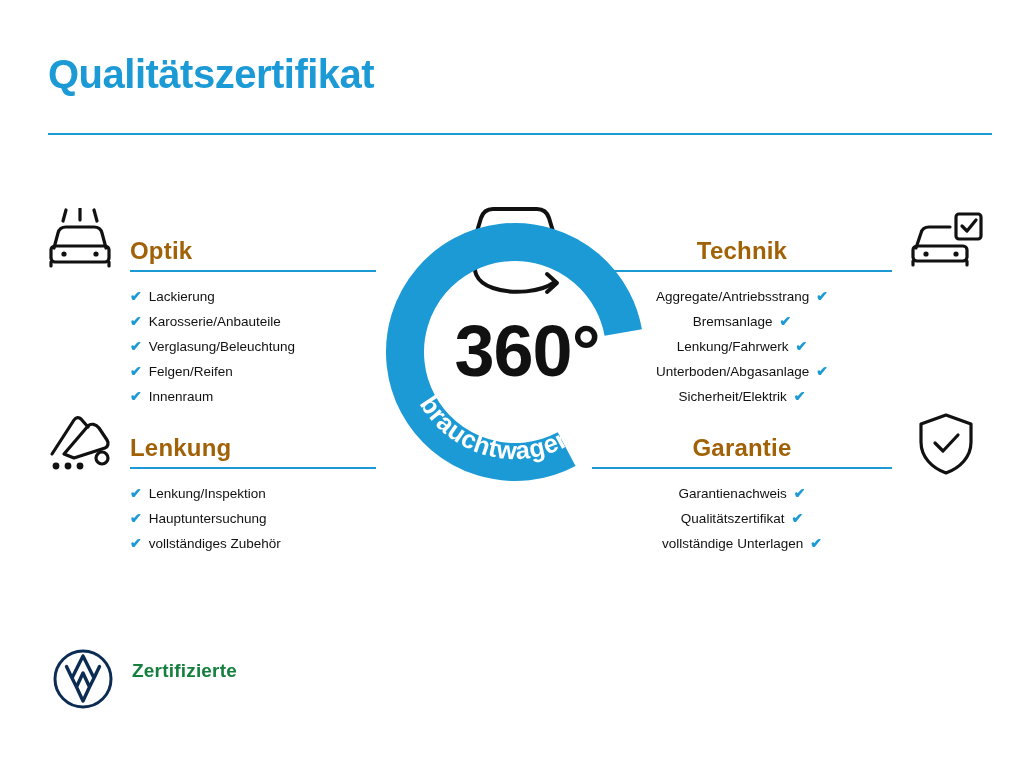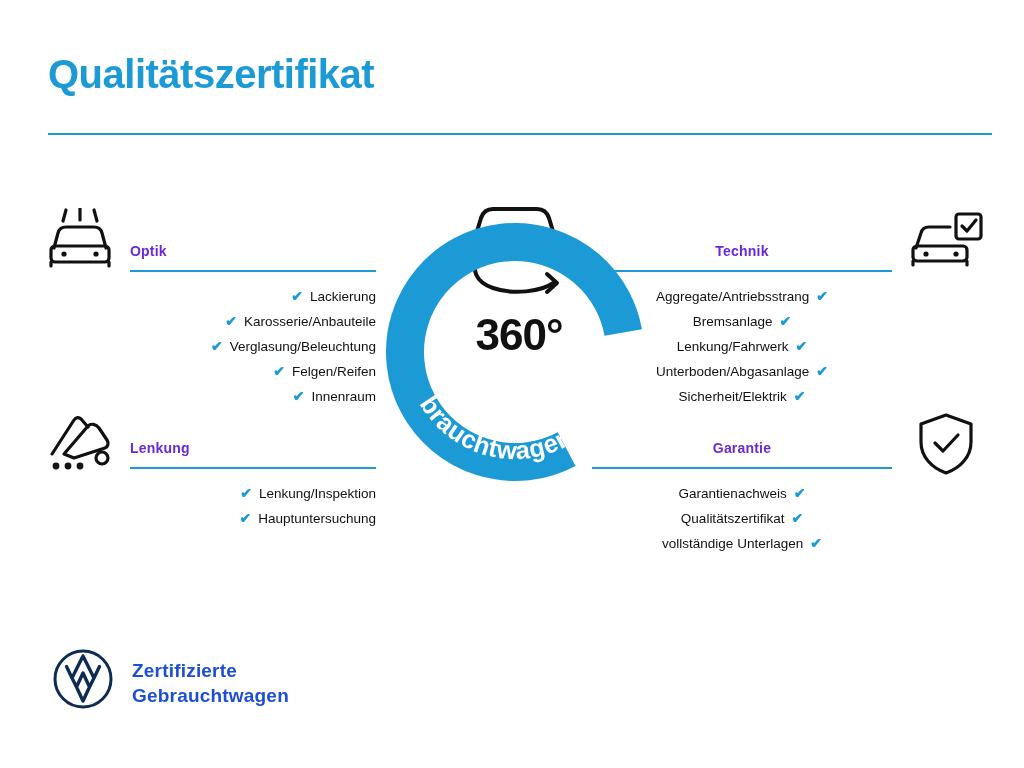--- a/index.html
+++ b/index.html
@@ -37,23 +37,23 @@
 
   
   .column {
     position: absolute;
     width: 300px;
   }
   .col-left  { left: 130px; }
   .col-right { left: 592px; }
 
   .section-heading {
-    font-size: 14px;
-    font-weight: bold;
-    color: #6d28d9;
+    font-size: 24px;
+    font-weight: bold;
+    color: #a16207;
     letter-spacing: 0.2px;
     line-height: 22px;
     white-space: nowrap;
   }
   .col-left .section-heading  { text-align: left; }
   .col-right .section-heading { text-align: center; }
 
   .heading-rule {
     height: 2px;
     background: #1b9ad6;
@@ -65,21 +65,21 @@
     list-style: none;
     margin: 12px 0 0 0;
     padding: 0;
   }
   .item-list li {
     font-size: 13.5px;
     line-height: 24px;
     color: #111111;
     white-space: nowrap;
   }
-  .col-left .item-list li  { text-align: right; }
+  .col-left .item-list li  { text-align: left; }
   .col-right .item-list li { text-align: center; }
 
   .tick {
     color: #1b9ad6;
     font-weight: bold;
     font-size: 14px;
   }
   .col-left .tick  { margin-right: 7px; }
   .col-right .tick { margin-left: 7px; }
 
@@ -89,40 +89,40 @@
   
   #center-badge {
     position: absolute;
     left: 375px;
     top: 192px;
     width: 280px;
     height: 300px;
   }
   #badge-text-360 {
     position: absolute;
-    left: 4px;
+    left: 12px;
     top: 118px;
     width: 280px;
     text-align: center;
-    font-size: 44px;
+    font-size: 72px;
     font-weight: bold;
     color: #111111;
     letter-spacing: -1px;
   }
 
   
   #footer-logo { position: absolute; left: 52px; top: 648px; }
   #footer-text {
     position: absolute;
     left: 132px;
     top: 658px;
     font-size: 19px;
     font-weight: bold;
     line-height: 25px;
-    color: #1d4ed8;
+    color: #15803d;
     letter-spacing: 0.2px;
   }
 </style>
 </head>
 <body>
 
 <div id="page-title">Qualitätszertifikat</div>
 <div id="title-rule"></div>
 
 <div class="side-icon" style="left:44px; top:208px;">
@@ -181,20 +181,21 @@
     <li><span class="tick">✔</span><span>Innenraum</span></li>
   </ul>
 </div>
 
 <div class="column col-left" style="top:437px; width:246px;">
   <div class="section-heading">Lenkung</div>
   <div class="heading-rule"></div>
   <ul class="item-list">
     <li><span class="tick">✔</span><span>Lenkung/Inspektion</span></li>
     <li><span class="tick">✔</span><span>Hauptuntersuchung</span></li>
+    <li><span class="tick">✔</span><span>vollständiges Zubehör</span></li>
   </ul>
 </div>
 
 <div class="column col-right" style="top:240px; width:300px;">
   <div class="section-heading">Technik</div>
   <div class="heading-rule"></div>
   <ul class="item-list">
     <li><span>Aggregate/Antriebsstrang</span><span class="tick">✔</span></li>
     <li><span>Bremsanlage</span><span class="tick">✔</span></li>
     <li><span>Lenkung/Fahrwerk</span><span class="tick">✔</span></li>
@@ -240,14 +241,13 @@
 
 <div id="footer-logo">
   <svg width="62" height="62" viewBox="0 0 62 62" fill="none" stroke="#0d2c54" stroke-width="3">
     <circle cx="31" cy="31" r="28"></circle>
     <path d="M31 8 L20 30 L14.5 18.5 M20 30 L24.5 39 L31 25 L37.5 39 L42 30 M42 30 L31 8 M42 30 L47.5 18.5
              M24.5 39 L31 53 L37.5 39" stroke="#0d2c54" stroke-width="3.4" stroke-linejoin="round" stroke-linecap="round" fill="none"></path>
   </svg>
 </div>
 <div id="footer-text">
   <div>Zertifizierte</div>
-  <div>Gebrauchtwagen</div>
 </div>
 
 </body></html>

